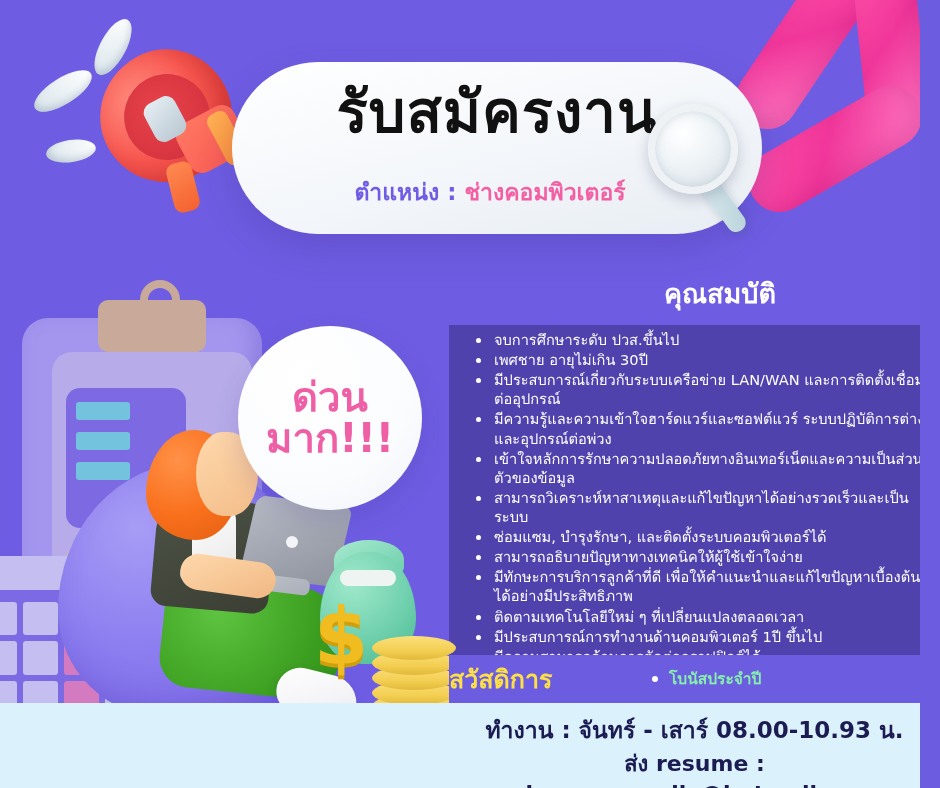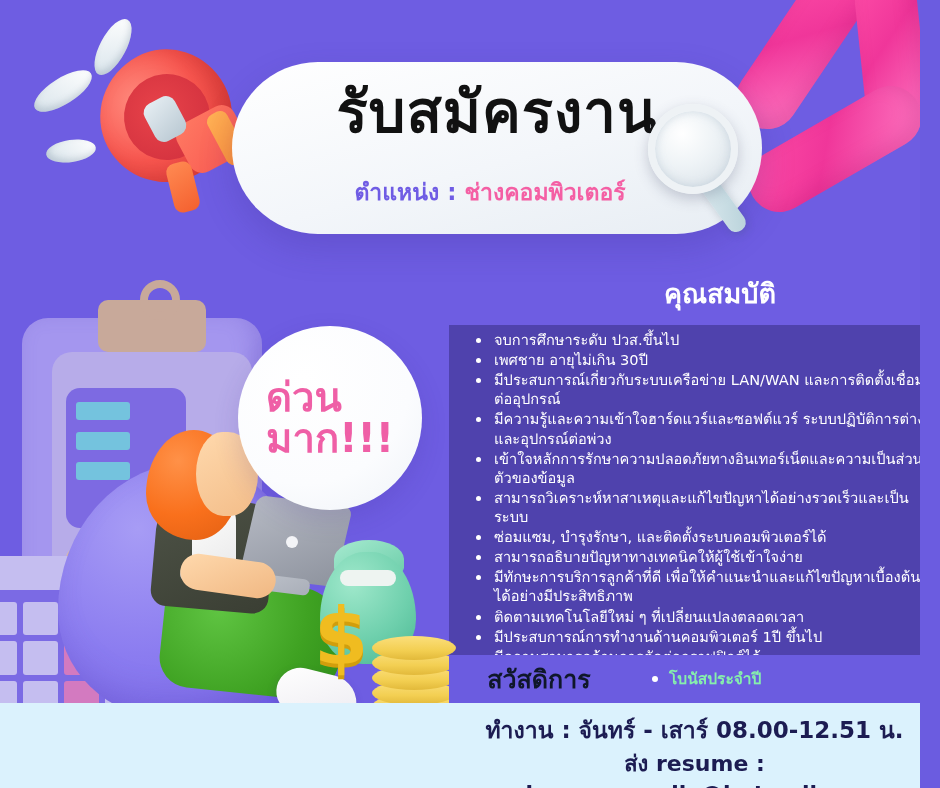--- a/index.html
+++ b/index.html
@@ -209,20 +209,21 @@
   
   .urgent {
     position:absolute; left:238px; top:326px;
     width:184px; height:184px;
     border-radius:50%;
     background:radial-gradient(circle at 36% 28%, #ffffff 0%, #fbfcfe 60%, #eef2f7 100%);
     box-shadow:0 10px 26px rgba(60,40,140,.16);
     display:flex; align-items:center; justify-content:center;
   }
   .urgent-text {
+    text-align:center;
     color:#ef5fa6;
     font-size:40px; font-weight:bold; line-height:1.02;
     white-space:pre-line;
   }
 
   
   .beanbag {
     position:absolute; left:58px; top:462px;
     width:250px; height:256px;
     background:radial-gradient(circle at 32% 26%, #a79cf5 0%, #8b7cf0 50%, #7a68e8 100%);
@@ -328,22 +329,22 @@
   .coin.c5 { top:58px; }
 
   
   .benefits-band {
     position:absolute; left:449px; top:655px;
     width:491px; height:48px;
     background:#6b5ce0;
     display:flex; align-items:center;
   }
   .benefits-label {
-    width:180px; text-align:center;
-    color:#0f172a; font-size:25px; font-weight:bold;
+    width:180px; 
+    color:#fde047; font-size:25px; font-weight:bold;
   }
   .benefits-list { flex:1; padding-left:20px; }
   .benefits-list li {
     list-style:none; position:relative; padding-left:20px;
     color:#86efac; font-size:15.5px; font-weight:bold; line-height:1.35;
   }
   .benefits-list li:before {
     content:""; position:absolute; left:3px; top:7px;
     width:6px; height:6px; border-radius:50%; background:#ffffff;
   }
@@ -475,16 +476,16 @@
   </div>
 
   <div class="benefits-band">
     <div class="benefits-label">สวัสดิการ</div>
     <ul class="benefits-list">
       <li>โบนัสประจำปี</li>
     </ul>
   </div>
 
   <div class="footer"></div>
-  <div class="footer-line l1">ทำงาน : จันทร์ - เสาร์ 08.00-12.51 น.</div>
+  <div class="footer-line l1">ทำงาน : จันทร์ - เสาร์ 08.00-10.93 น.</div>
   <div class="footer-line l2">ส่ง resume : chamnanmedia@hotmail.com</div>
 
 </div>
 
 </body></html>

